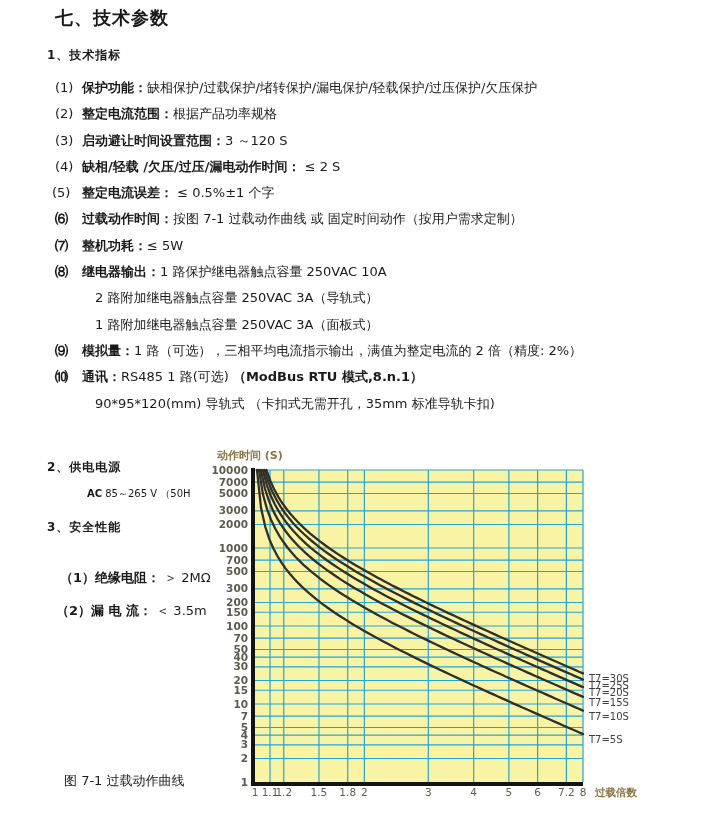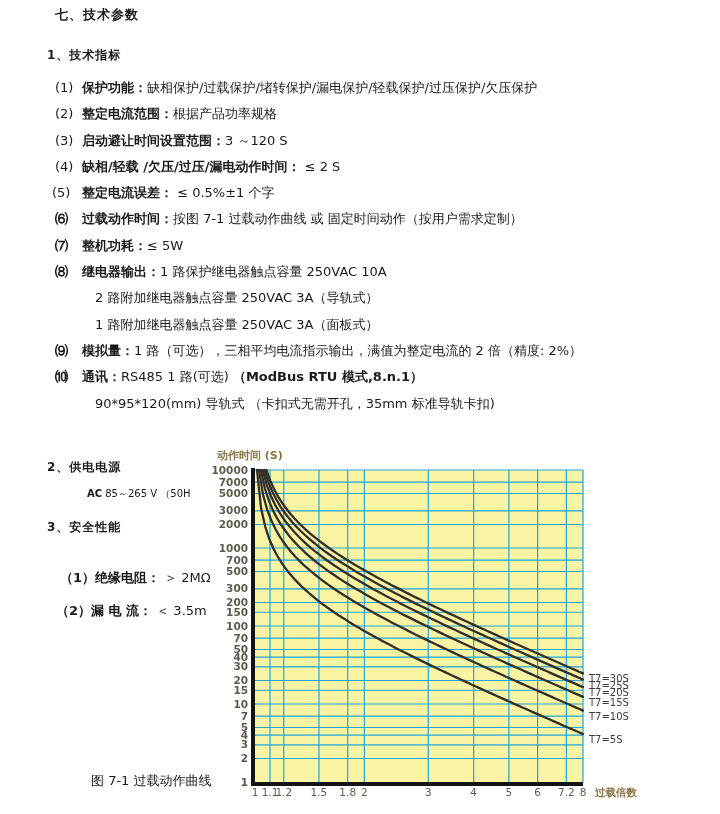--- a/index.html
+++ b/index.html
@@ -2,38 +2,38 @@
 <html><head>
 <meta charset="utf-8">
 <style>
   html,body{margin:0;padding:0;}
   body{
     width:720px;height:814px;background:#ffffff;position:relative;
     font-family:"DejaVu Sans","Liberation Sans",sans-serif;
     color:#1a1a1a;overflow:hidden;
   }
   .abs{position:absolute;white-space:nowrap;}
-  .doc-title{left:55px;top:6px;font-size:13px;font-weight:bold;letter-spacing:1px;}
+  .doc-title{left:55px;top:6px;font-size:18px;font-weight:bold;letter-spacing:1px;}
   .sec-title{font-size:12px;font-weight:bold;letter-spacing:1px;}
   .sec1{left:47px;top:47px;}
   .sec2{left:47px;top:459px;}
   .sec3{left:47px;top:519px;}
   .spec-list{position:absolute;left:0;top:75px;width:720px;}
   .spec-row{position:relative;height:26.3px;line-height:26.3px;font-size:13px;padding-left:82px;white-space:nowrap;}
   .spec-row .num{position:absolute;left:55px;}
   .spec-row.widenum .num{left:52px;}
   .spec-row .num.bnum{font-weight:bold;}
   .spec-row .lbl{font-weight:bold;text-align:right;}
   .spec-row.sub{padding-left:95px;}
   .bold{font-weight:bold;}
   .power-line{left:87px;top:487px;font-size:10px;}
   .safety-row{font-size:13px;margin-top:12px;}
   .saf1{left:60px;top:557px;}
   .saf2{left:56px;top:590px;}
-  .fig-caption{left:64px;top:772px;font-size:13px;margin-left:27px;}
+  .fig-caption{left:64px;top:772px;font-size:13px;}
   .chart-wrap{position:absolute;left:210px;top:446px;width:505px;height:368px;}
   svg{display:block;}
 </style>
 </head>
 <body>
 
 <div class="abs doc-title">七、技术参数</div>
 
 <div class="abs sec-title sec1">1、技术指标</div>
 

